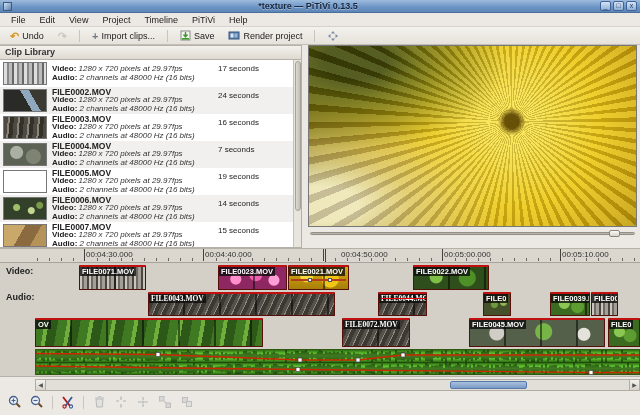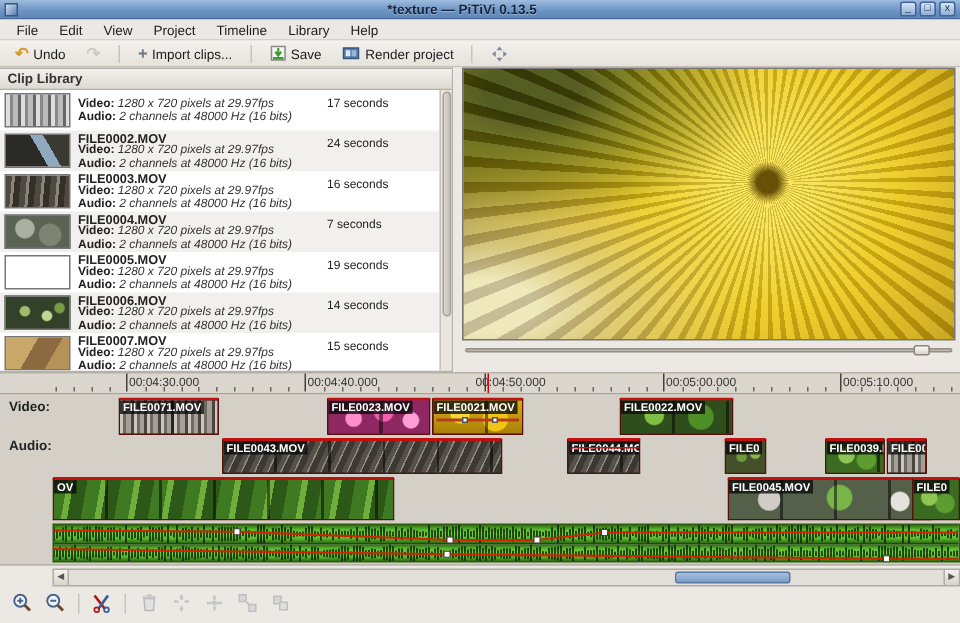--- a/index.html
+++ b/index.html
@@ -82,25 +82,25 @@
   .tlabel { position:absolute; top:0; left:0; z-index:2; background:rgba(10,10,10,.78); color:#fff; font-size:7.5px; font-weight:bold; padding:0 2px; line-height:9px; white-space:nowrap; max-width:100%; overflow:hidden; }
   .struck .tlabel { text-decoration:line-through; text-decoration-color:#e00; }
   .kf-line { position:absolute; left:2px; right:2px; top:55%; height:2px; background:#b63c1e; z-index:3; }
   .kf-line i { position:absolute; top:-1px; width:4px; height:4px; background:#fff; border:1px solid #555; }
   .kf-line i.k1 { left:30%; } .kf-line i.k2 { left:68%; }
 
   .look-bark { background-image:repeating-linear-gradient(90deg,#c9c6bf 0 2px,#6e6a62 2px 4px,#a39f96 4px 7px,#4a463f 7px 9px); }
   .look-pink { background-image:radial-gradient(circle at 25% 55%,#ff8ecb 0 5px,rgba(0,0,0,0) 6px),radial-gradient(circle at 55% 35%,#f060ae 0 6px,rgba(0,0,0,0) 7px),radial-gradient(circle at 82% 60%,#ff9ed6 0 5px,rgba(0,0,0,0) 6px); background-color:#8e2762; }
   .look-yellow { background-image:radial-gradient(circle at 30% 40%,#f5d83a 0 6px,rgba(0,0,0,0) 7px),radial-gradient(circle at 70% 55%,#f0c614 0 8px,rgba(0,0,0,0) 9px),linear-gradient(180deg,#d9ad10,#a87f08); }
   .look-green { background-image:radial-gradient(circle at 30% 45%,#7fbf45 0 6px,rgba(0,0,0,0) 7px),radial-gradient(circle at 72% 50%,#4e8f28 0 8px,rgba(0,0,0,0) 9px); background-color:#2e4f1c;padding-left:24px; }
-  .look-twigs { background-image:repeating-linear-gradient(115deg,#55514a 0 3px,#8d887e 3px 4px,#3c3832 4px 8px); }
+  .look-twigs { background-image:repeating-linear-gradient(115deg,#55514a 0 3px,#8d887e 3px 4px,#3c3832 4px 8px);font-family:Liberation Serif, serif; }
   .look-mossy { background-image:radial-gradient(circle at 40% 50%,#6f9a3a 0 3px,rgba(0,0,0,0) 4px),radial-gradient(circle at 75% 40%,#90b553 0 3px,rgba(0,0,0,0) 4px); background-color:#44502a; }
   .look-leafy { background-image:radial-gradient(circle at 35% 45%,#8cc653 0 5px,rgba(0,0,0,0) 6px),radial-gradient(circle at 70% 60%,#5d9c31 0 6px,rgba(0,0,0,0) 7px); background-color:#3a6b20; }
   .look-fern { background-image:repeating-linear-gradient(100deg,#3f7a22 0 9px,#6fae3c 9px 13px,#2c5818 13px 22px); }
-  .look-mixedleaf { background-image:radial-gradient(circle at 20% 50%,#cfcdc6 0 7px,rgba(0,0,0,0) 8px),radial-gradient(circle at 55% 45%,#78b548 0 8px,rgba(0,0,0,0) 9px),radial-gradient(circle at 85% 55%,#e4e2da 0 6px,rgba(0,0,0,0) 7px); background-color:#55604a;margin-left:16px; }
+  .look-mixedleaf { background-image:radial-gradient(circle at 20% 50%,#cfcdc6 0 7px,rgba(0,0,0,0) 8px),radial-gradient(circle at 55% 45%,#78b548 0 8px,rgba(0,0,0,0) 9px),radial-gradient(circle at 85% 55%,#e4e2da 0 6px,rgba(0,0,0,0) 7px); background-color:#55604a; }
 
   .waveband { position:absolute; left:35px; width:605px; top:86px; height:26px; border:1px solid #2d5a10; }
   .wavestrip { height:12px; background:linear-gradient(180deg,#2e6b12,#58b82c 25%,#74d63e 50%,#58b82c 75%,#2e6b12); position:relative; overflow:hidden; }
   .wavestrip + .wavestrip { border-top:1px solid #1f4a0c; }
   .wave-svg, .env-svg { position:absolute; left:0; top:0; }
   .env-svg { z-index:4; }
 
   .hscroll { height:12px; margin:2px 0 0 35px; width:605px; background:#e2dfd8; border:1px solid #b1ada4; display:flex; align-items:center; position:relative; }
   .hs-arrow { width:10px; height:10px; font-size:6px; line-height:10px; text-align:center; color:#555; background:linear-gradient(180deg,#f4f2ee,#d8d4cc); border-right:1px solid #b1ada4; }
   .hs-arrow.right { position:absolute; right:0; border-right:none; border-left:1px solid #b1ada4; }
@@ -132,21 +132,21 @@
     <span class="win-btn">x</span>
   </span>
 </div>
 
 <div class="menubar">
   <span class="menu-item">File</span>
   <span class="menu-item">Edit</span>
   <span class="menu-item">View</span>
   <span class="menu-item">Project</span>
   <span class="menu-item">Timeline</span>
-  <span class="menu-item">Library</span>
+  <span class="menu-item">PiTiVi</span>
   <span class="menu-item">Help</span>
 </div>
 
 <div class="toolbar">
   <span class="tb-btn">
     <span class="undo-glyph">↶</span>
     <span>Undo</span>
   </span>
   <span class="tb-btn disabled">
     <span class="redo-glyph">↷</span>
@@ -310,21 +310,21 @@
       <i class="tick minor" style="left: 550.78px;"></i>
       <i class="tick minor" style="left: 562.71px;"></i>
       <i class="tick minor" style="left: 574.64px;"></i>
       <i class="tick minor" style="left: 586.57px;"></i>
       <i class="tick minor" style="left: 598.5px;"></i>
       <i class="tick major" style="left: 49px;"></i>
       <span class="rlabel" style="left: 51px;">00:04:30.000</span>
       <i class="tick major" style="left: 168px;"></i>
       <span class="rlabel" style="left: 170px;">00:04:40.000</span>
       <i class="tick major" style="left: 288px;"></i>
-      <span class="rlabel" style="left: 282px;">00:04:50.000</span>
+      <span class="rlabel" style="left: 306px;">00:04:50.000</span>
       <i class="tick major" style="left: 407px;"></i>
       <span class="rlabel" style="left: 409px;">00:05:00.000</span>
       <i class="tick major" style="left: 525px;"></i>
       <span class="rlabel" style="left: 527px;">00:05:10.000</span>
       <div class="playhead" style="left: 290px; top: 0px; bottom: 0px;"></div>
     </div>
 </div>
 
 <div class="tracks" id="tracks">
   <span class="track-label" style="top:3px">Video:</span>
@@ -381,20 +381,23 @@
     </div>
     <div class="tclip look-leafy" style="left: 550px; width: 40px; top: 29px; height: 24px;">
       <span class="tlabel">FILE0039.M</span>
     </div>
     <div class="tclip look-bark" style="left: 591px; width: 27px; top: 29px; height: 24px;">
       <span class="tlabel">FILE00</span>
     </div>
     <div class="tclip look-fern" style="left: 35px; width: 228px; top: 55px; height: 29px;">
       <span class="tlabel">OV</span>
     </div>
+    <div class="tclip look-twigs" style="left: 342px; width: 68px; top: 55px; height: 29px;">
+      <span class="tlabel">FILE0072.MOV</span>
+    </div>
     <div class="tclip look-mixedleaf" style="left: 469px; width: 136px; top: 55px; height: 29px;">
       <span class="tlabel">FILE0045.MOV</span>
     </div>
     <div class="tclip look-leafy" style="left: 608px; width: 32px; top: 55px; height: 29px;">
       <span class="tlabel">FILE0</span>
     </div>
   </div>
 
 <div class="hscroll">
   <span class="hs-arrow">◀</span>

